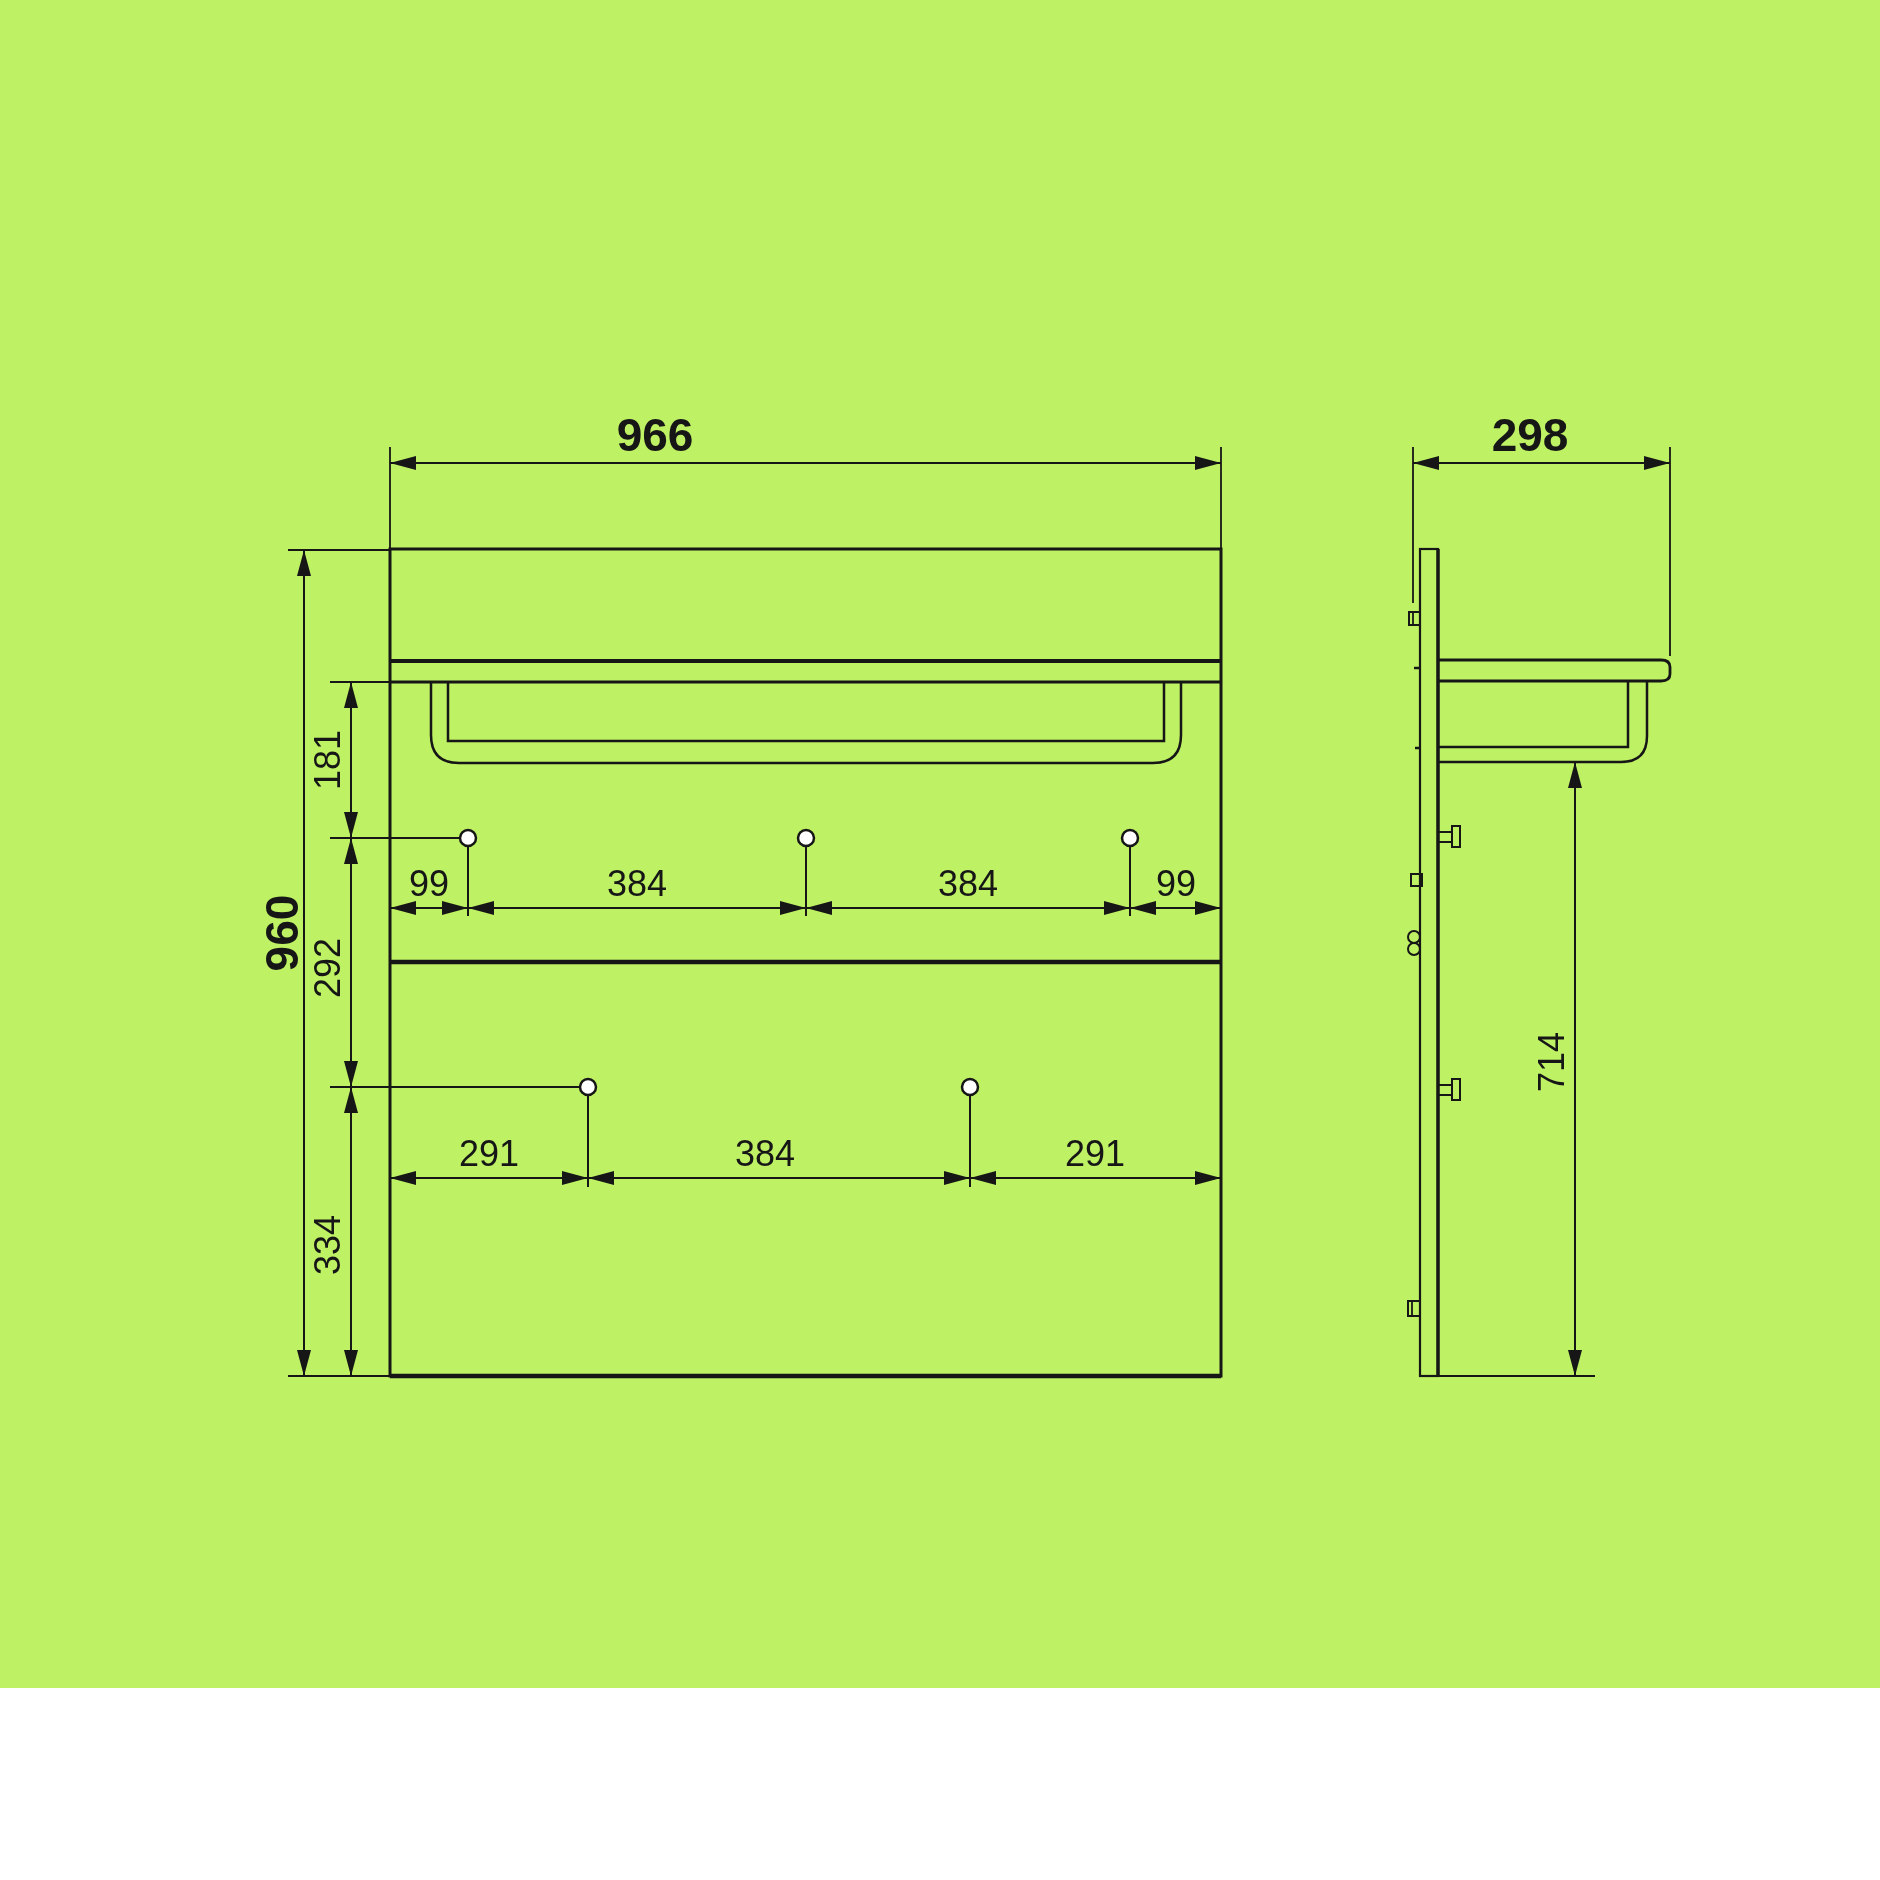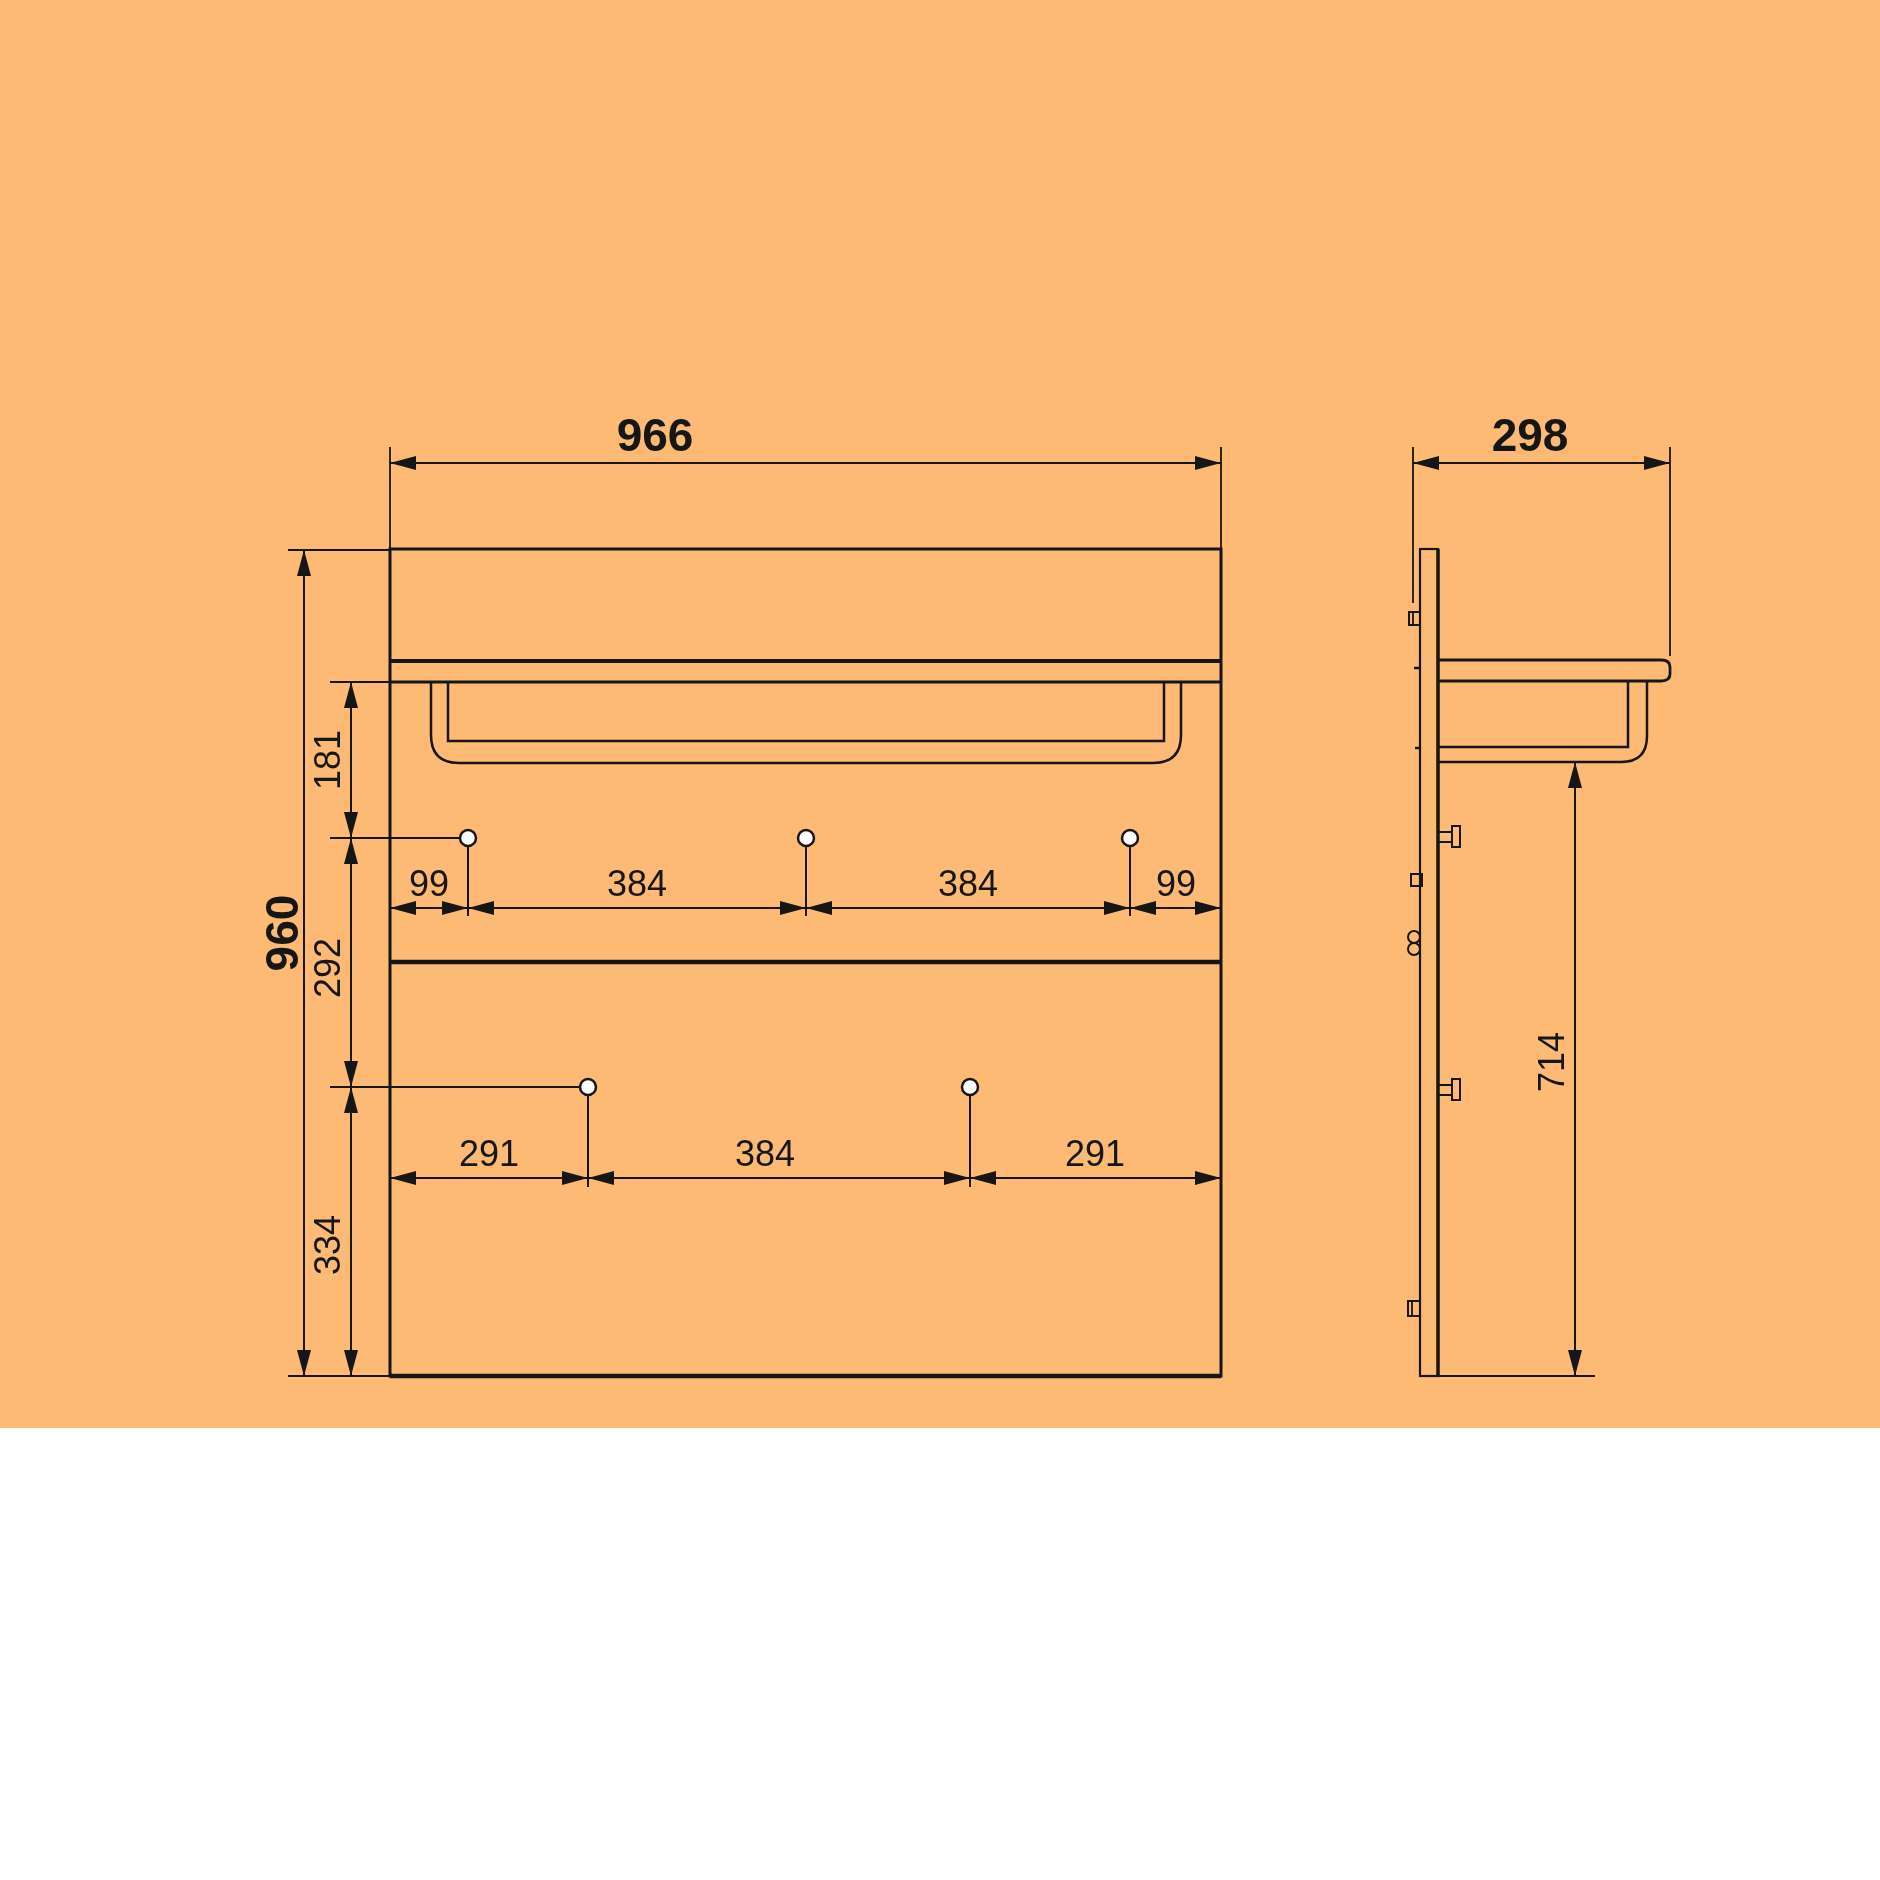--- a/index.html
+++ b/index.html
@@ -1,16 +1,16 @@
 <!DOCTYPE html>
 <html><head>
 <meta charset="utf-8">
 <style>
   html,body{margin:0;padding:0;background:#ffffff;}
-  .page{position:relative;width:1880px;height:1428px;background:#fdba74;overflow:hidden;}
+  .page{position:relative;width:1880px;height:1688px;background:#bef264;overflow:hidden;}
   svg{display:block;}
   .ln{stroke:#161616;fill:none;stroke-linecap:butt;}
   .w15{stroke-width:1.8;}
   .w2{stroke-width:2;}
   .w25{stroke-width:2.5;}
   .w3{stroke-width:3;}
   .w4{stroke-width:4;}
   .w45{stroke-width:4.5;}
   .arr{fill:#161616;stroke:none;}
   .t{fill:#161616;font-family:"Liberation Sans",sans-serif;font-size:36px;text-anchor:middle;}

